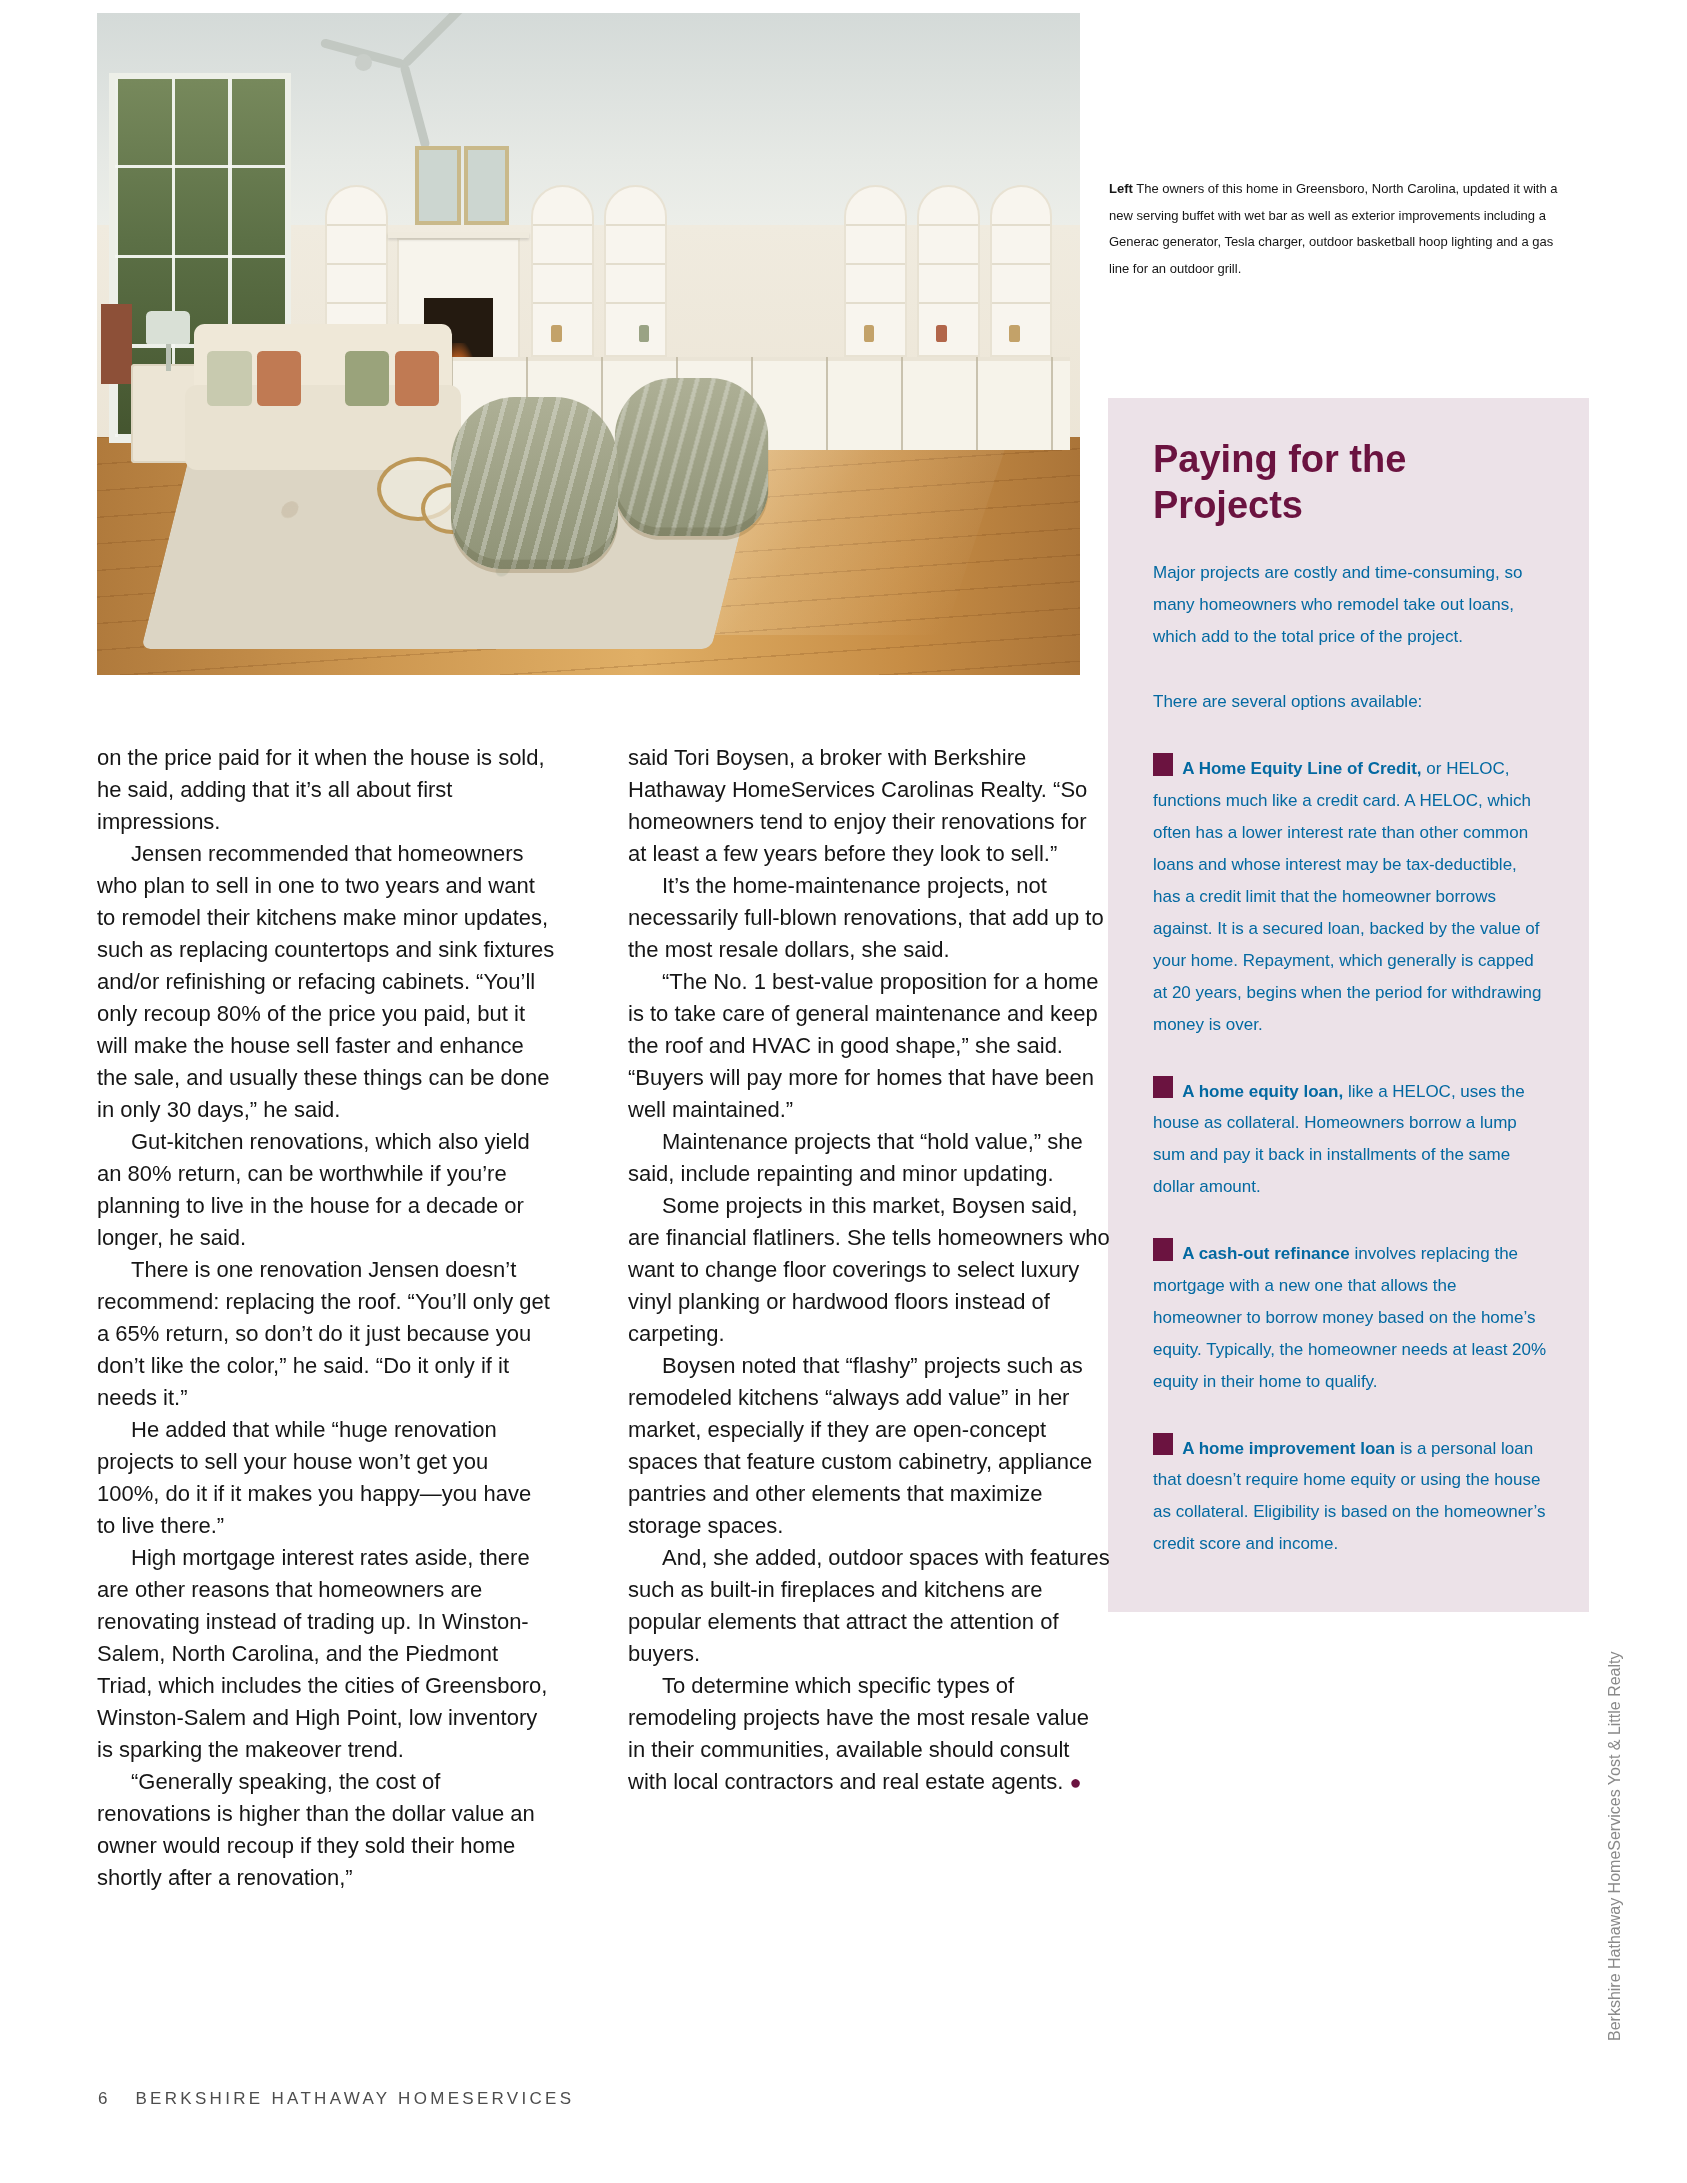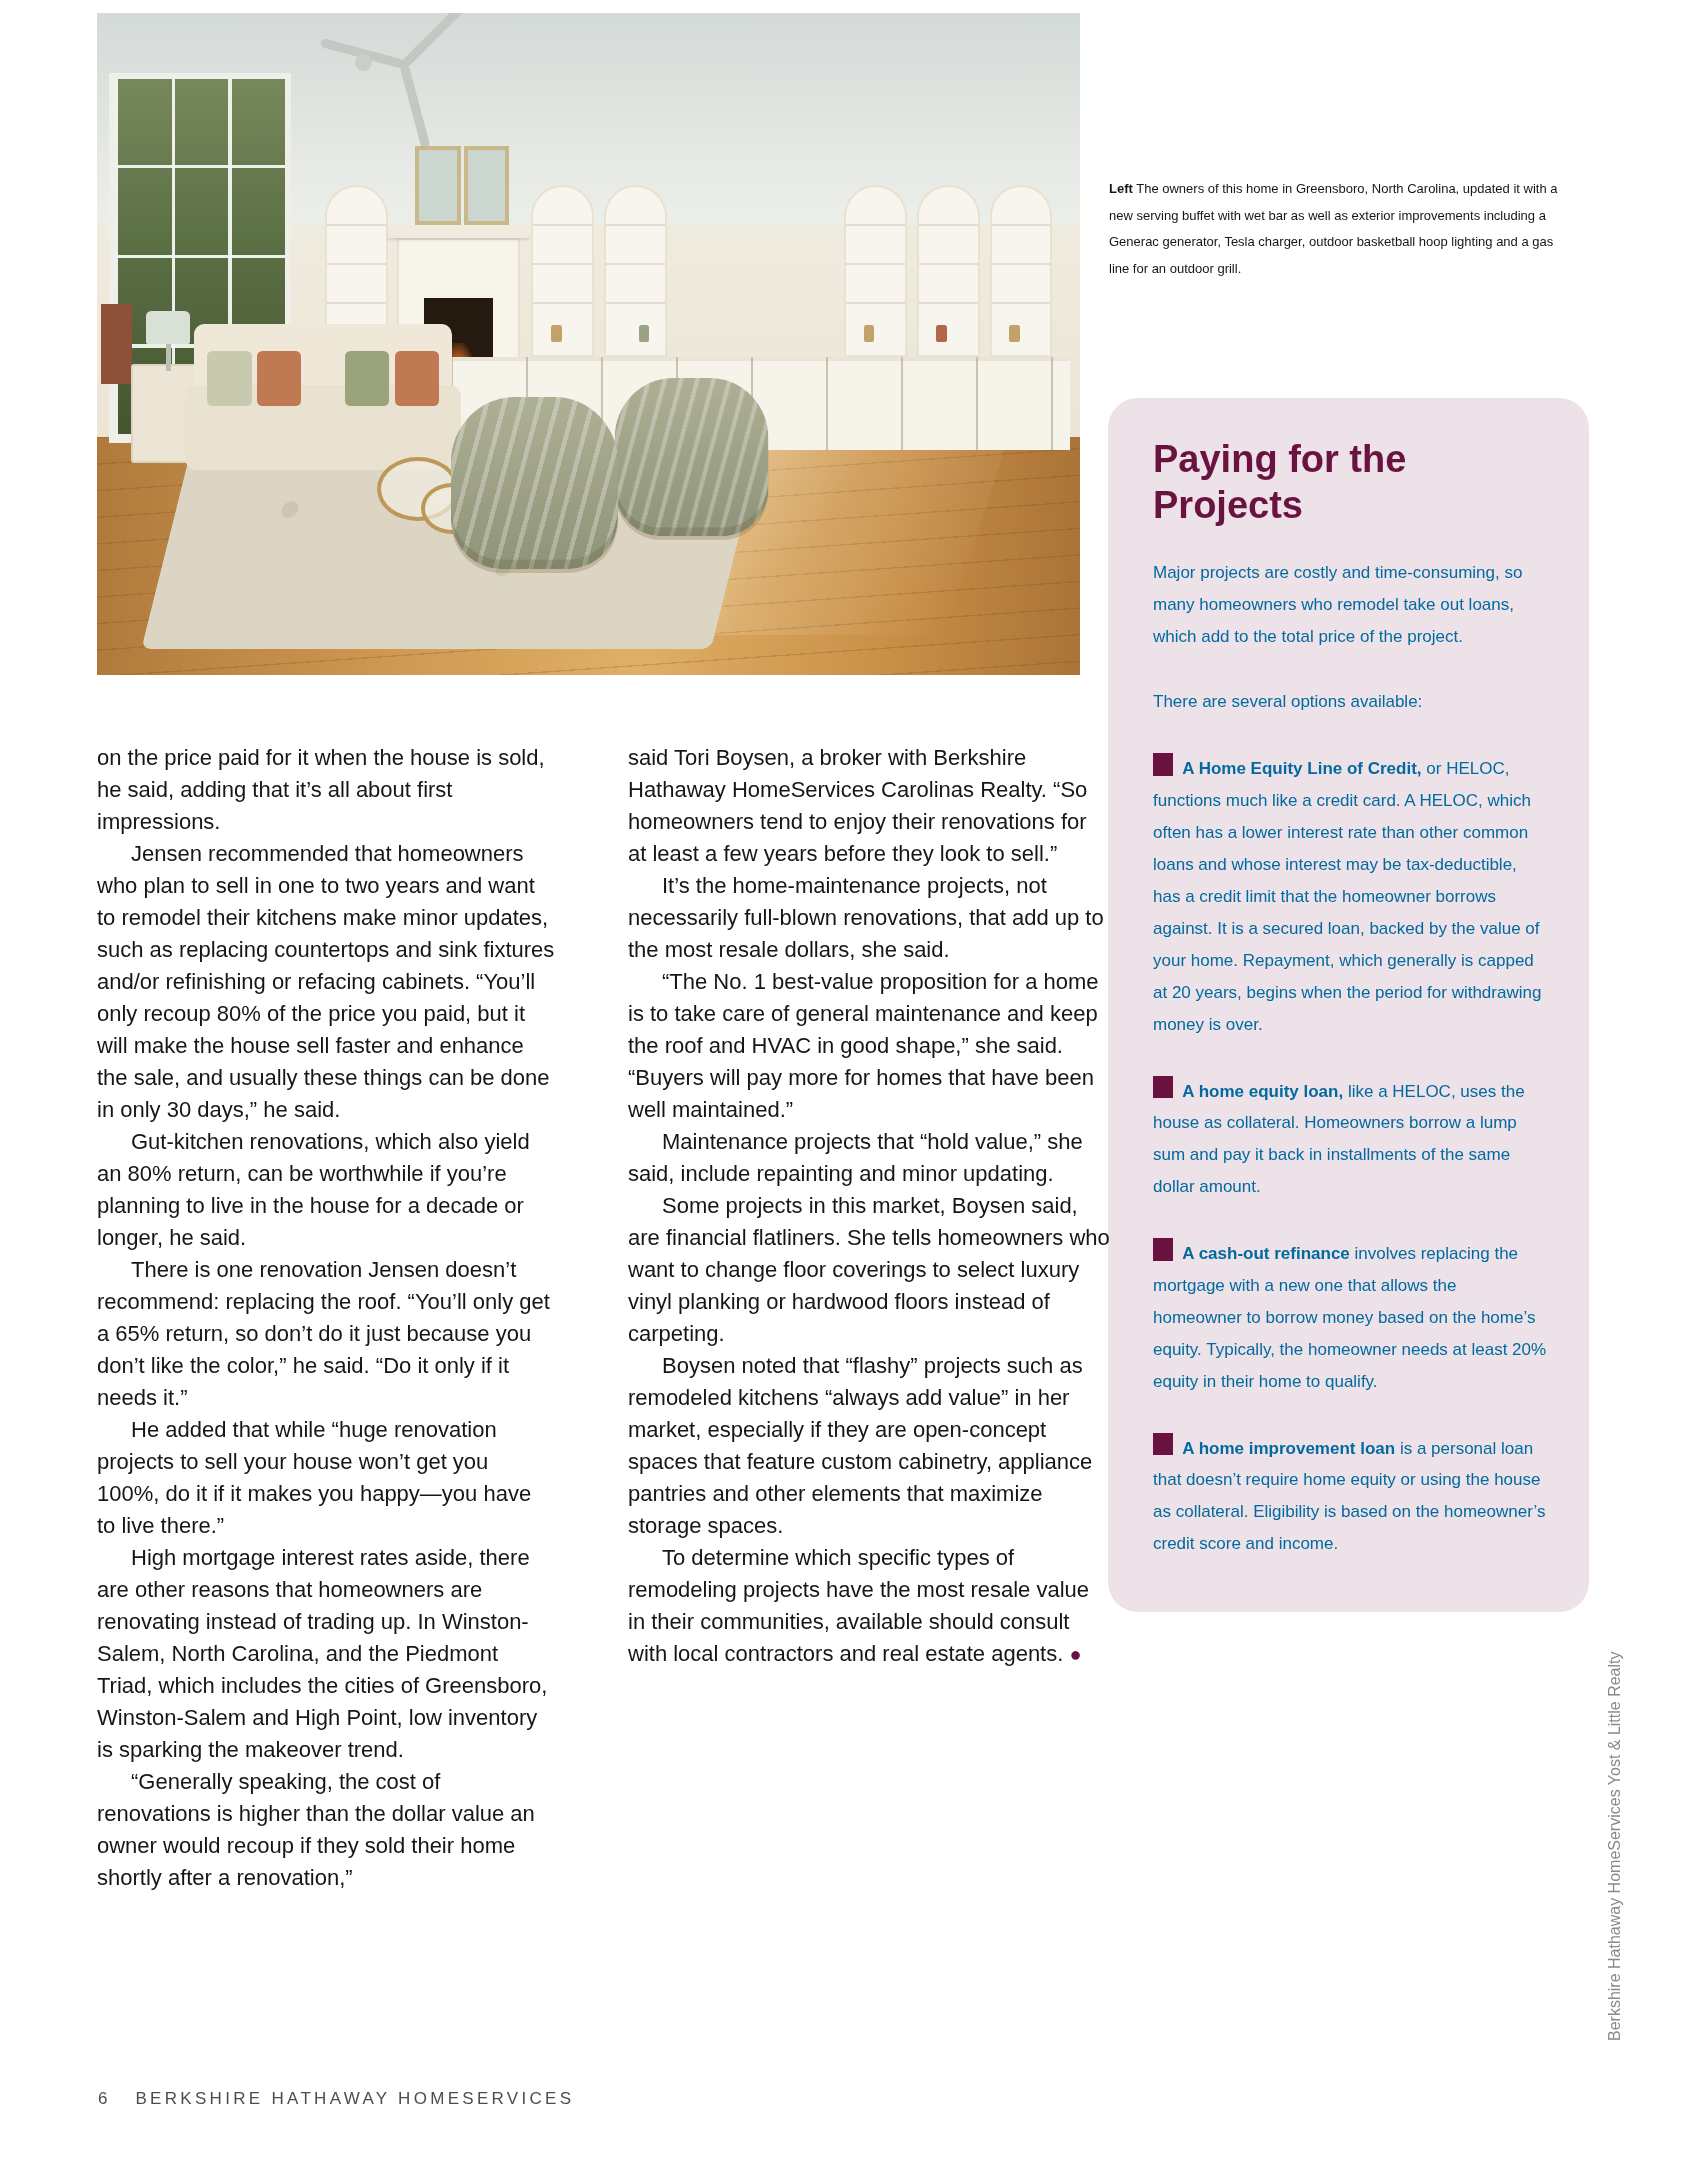--- a/index.html
+++ b/index.html
@@ -178,21 +178,21 @@
   <div class="ph-table ph-t2"></div>
   <div class="ph-chair c2"></div>
   <div class="ph-chair c1"></div>
 </div>
 
 <div class="caption">
   <span class="b">Left</span>
   <span>The owners of this home in Greensboro, North Carolina, updated it with a new serving buffet with wet bar as well as exterior improvements including a Generac generator, Tesla charger, outdoor basketball hoop lighting and a gas line for an outdoor grill.</span>
 </div>
 
-<div class="sidebar" id="sidebar-box" style="background: rgb(236, 226, 232); border-radius: 30px;">
+<div class="sidebar" id="sidebar-box" style="background: rgb(236, 226, 232);">
   <h2 class="sidebar-title" id="sidebar-title" style="color: rgb(107, 19, 64);">Paying for the Projects</h2>
   <p class="sb-block">Major projects are costly and time-consuming, so many homeowners who remodel take out loans, which add to the total price of the project.</p>
   <p class="sb-block">There are several options available:</p>
 
   <p class="sb-bullet">
     <span class="sq" style="background: rgb(107, 19, 64);"></span><span class="b">A Home Equity Line of Credit,</span><span> or HELOC, functions much like a credit card. A HELOC, which often has a lower interest rate than other common loans and whose interest may be tax-deductible, has a credit limit that the homeowner borrows against. It is a secured loan, backed by the value of your home. Repayment, which generally is capped at 20 years, begins when the period for withdrawing money is over.</span>
   </p>
   <p class="sb-bullet">
     <span class="sq" style="background: rgb(107, 19, 64);"></span><span class="b">A home equity loan,</span><span> like a HELOC, uses the house as collateral. Homeowners borrow a lump sum and pay it back in installments of the same dollar amount.</span>
   </p>
@@ -214,20 +214,21 @@
   <p>“Generally speaking, the cost of renovations is higher than the dollar value an owner would recoup if they sold their home shortly after a renovation,”</p>
 </div>
 
 <div class="col col2">
   <p>said Tori Boysen, a broker with Berkshire Hathaway HomeServices Carolinas Realty. “So homeowners tend to enjoy their renovations for at least a few years before they look to sell.”</p>
   <p>It’s the home-maintenance projects, not necessarily full-blown renovations, that add up to the most resale dollars, she said.</p>
   <p>“The No. 1 best-value proposition for a home is to take care of general maintenance and keep the roof and HVAC in good shape,” she said. “Buyers will pay more for homes that have been well maintained.”</p>
   <p>Maintenance projects that “hold value,” she said, include repainting and minor updating.</p>
   <p>Some projects in this market, Boysen said, are financial flatliners. She tells homeowners who want to change floor coverings to select luxury vinyl planking or hardwood floors instead of carpeting.</p>
   <p>Boysen noted that “flashy” projects such as remodeled kitchens “always add value” in her market, especially if they are open-concept spaces that feature custom cabinetry, appliance pantries and other elements that maximize storage spaces.</p>
+  <p>And, she added, outdoor spaces with features such as built-in fireplaces and kitchens are popular elements that attract the attention of buyers.</p>
   <p><span>To determine which specific types of remodeling projects have the most resale value in their communities, available should consult with local contractors and real estate agents.</span> <span class="endmark" style="color: rgb(107, 19, 64);">●</span></p>
 </div>
 
 <div class="footer">
   <span class="num">6</span><span>BERKSHIRE HATHAWAY HOMESERVICES</span>
 </div>
 
 <div class="credit">Berkshire Hathaway HomeServices Yost &amp; Little Realty</div>
 
 

